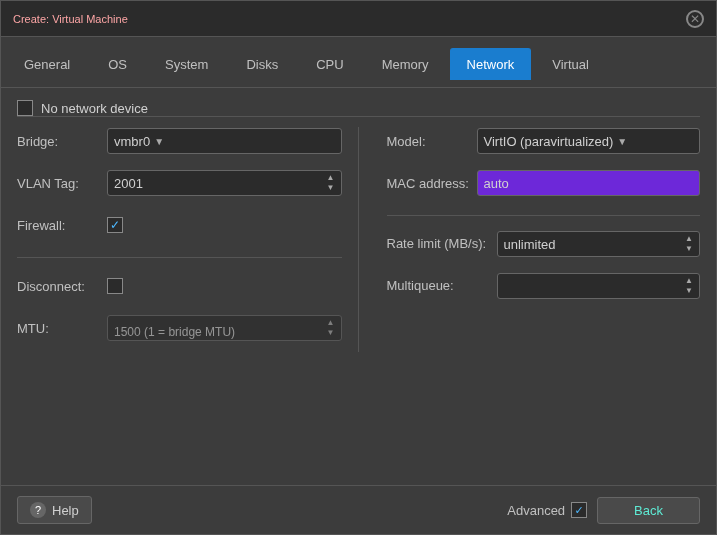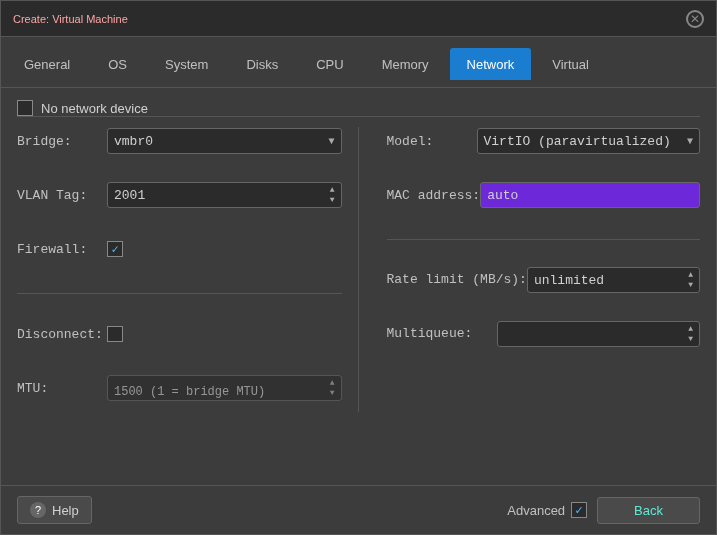--- a/index.html
+++ b/index.html
@@ -106,22 +106,21 @@
       display: grid;
       grid-template-columns: 1fr 1fr;
       gap: 0;
       border-top: 1px solid #555;
       padding-top: 10px;
     }
 
     .form-left, .form-right {
       display: flex;
       flex-direction: column;
-      gap: 16px;
-      font-family: Liberation Mono, monospace;
+      gap: 4px;
     }
 
     .form-left {
       padding-right: 16px;
       border-right: 1px solid #555;
     }
 
     .form-right {
       padding-left: 28px;
     }
@@ -148,21 +147,21 @@
       background: #2b2b2b;
       border: 1px solid #666;
       border-radius: 3px;
       color: #d0d0d0;
       padding: 3px 6px;
       font-size: 13px;
       height: 26px;
       cursor: pointer;
       display: flex;
       align-items: center;
-      justify-content: space-between;
+      justify-content: flex-start;
       position: relative;
     }
 
     .select-box .arrow {
       color: #aaa;
       font-size: 10px;
       margin-left: 4px;
     }
 
     .spinner-box {

